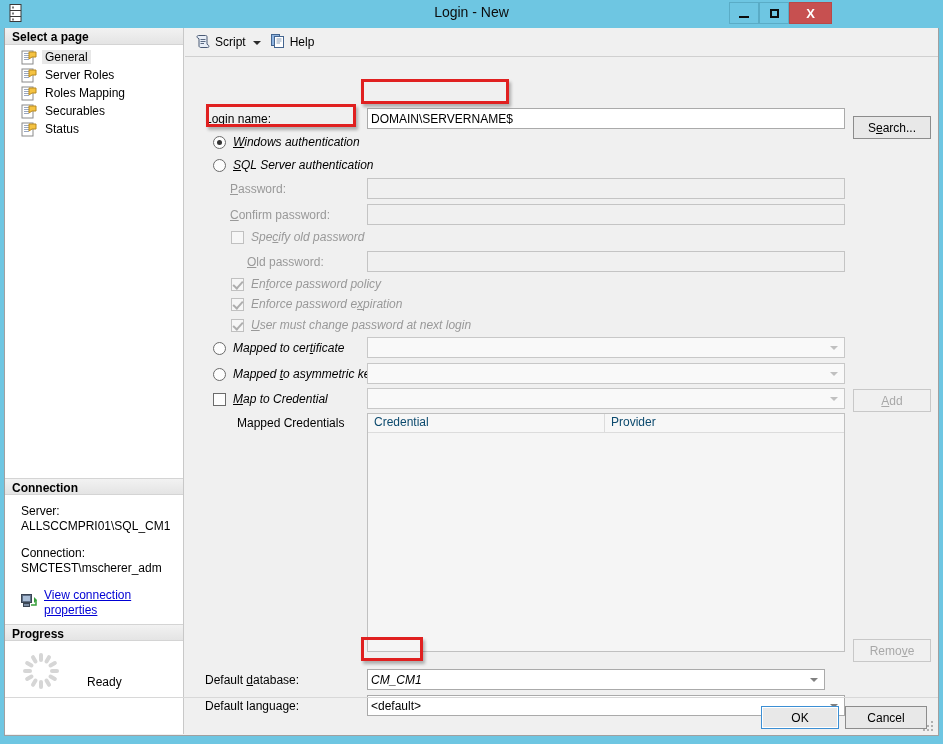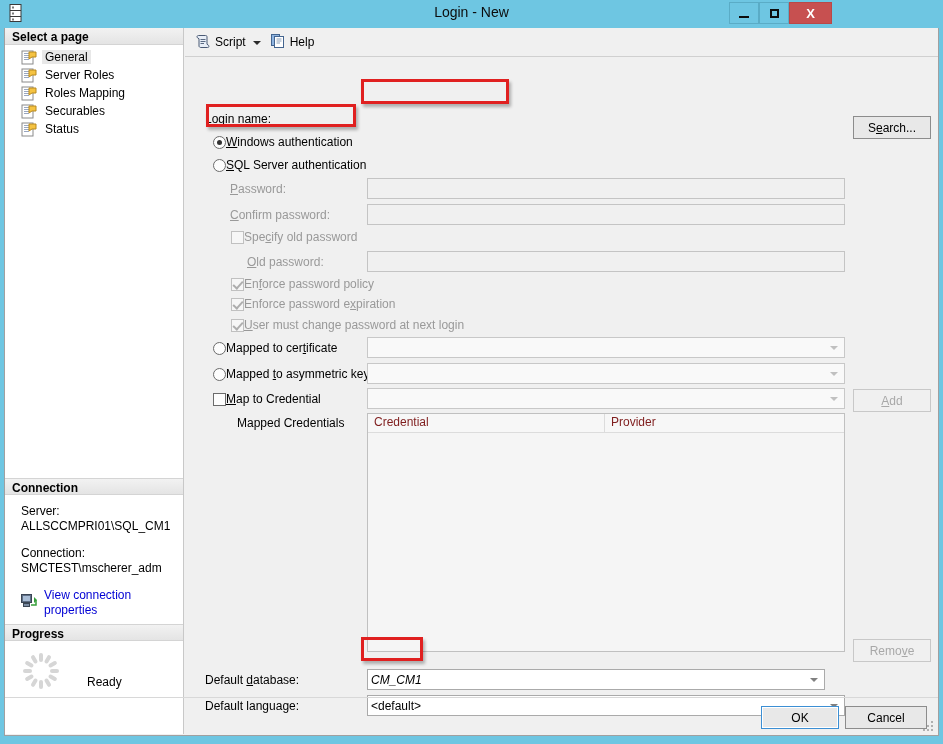--- a/index.html
+++ b/index.html
@@ -169,20 +169,21 @@
   }
   .conn-block { margin-bottom: 12px; }
   .conn-link-row {
     display: flex;
     align-items: center;
     gap: 6px;
     margin-top: 2px;
   }
   .conn-link {
     color: #0000d4;
+    text-decoration: underline;
     cursor: pointer;
     font-size: 12px;
   }
   .prog-body {
     padding: 12px 0 0 18px;
     display: flex;
     align-items: flex-end;
     gap: 28px;
   }
   .spinner {
@@ -344,37 +345,39 @@
     width: 4px; height: 8px;
     border: solid #3a3a3a;
     border-width: 0 2px 2px 0;
     transform: rotate(42deg);
   }
   .chk.on.dis::after { border-color: #aeaeae; }
 
   .opt-row {
     display: flex;
     align-items: center;
+    gap: 7px;
+    font-style: italic;
   }
 
   
   .listview {
     border: 1px solid #c0c0c0;
     background: #f5f5f5;
     box-sizing: border-box;
   }
   .lv-head {
     display: flex;
     height: 18px;
     background: #f7f7f7;
     border-bottom: 1px solid #dcdcdc;
   }
   .lv-col {
     font-size: 12px;
-    color: #7f1d1d;
+    color: #0c4a6e;
     padding: 1px 0 0 6px;
     border-right: 1px solid #dcdcdc;
     box-sizing: border-box;
   }
 
   
   .redbox {
     position: absolute;
     border: 3px solid #e02020;
     box-sizing: border-box;
@@ -577,20 +580,21 @@
           </span>
           <span>Help</span>
         </div>
       </div>
 
       <div class="form">
 
         <div class="row" style="left:20px; top:54px;">
           <span class="lbl">Login <span class="u">n</span>ame:</span>
         </div>
+        <input class="tb" style="position: absolute; left: 182px; top: 50px; width: 478px;" value="DOMAIN\SERVERNAME$">
         <div class="btn" style="position:absolute; left:668px; top:58px; width:78px;">
           <span>S<span class="u">e</span>arch...</span>
         </div>
 
         <div class="row opt-row" style="left:28px; top:77px;">
           <span class="radio on"></span>
           <span class="lbl"><span class="u">W</span>indows authentication</span>
         </div>
         <div class="row opt-row" style="left:28px; top:100px;">
           <span class="radio"></span>

